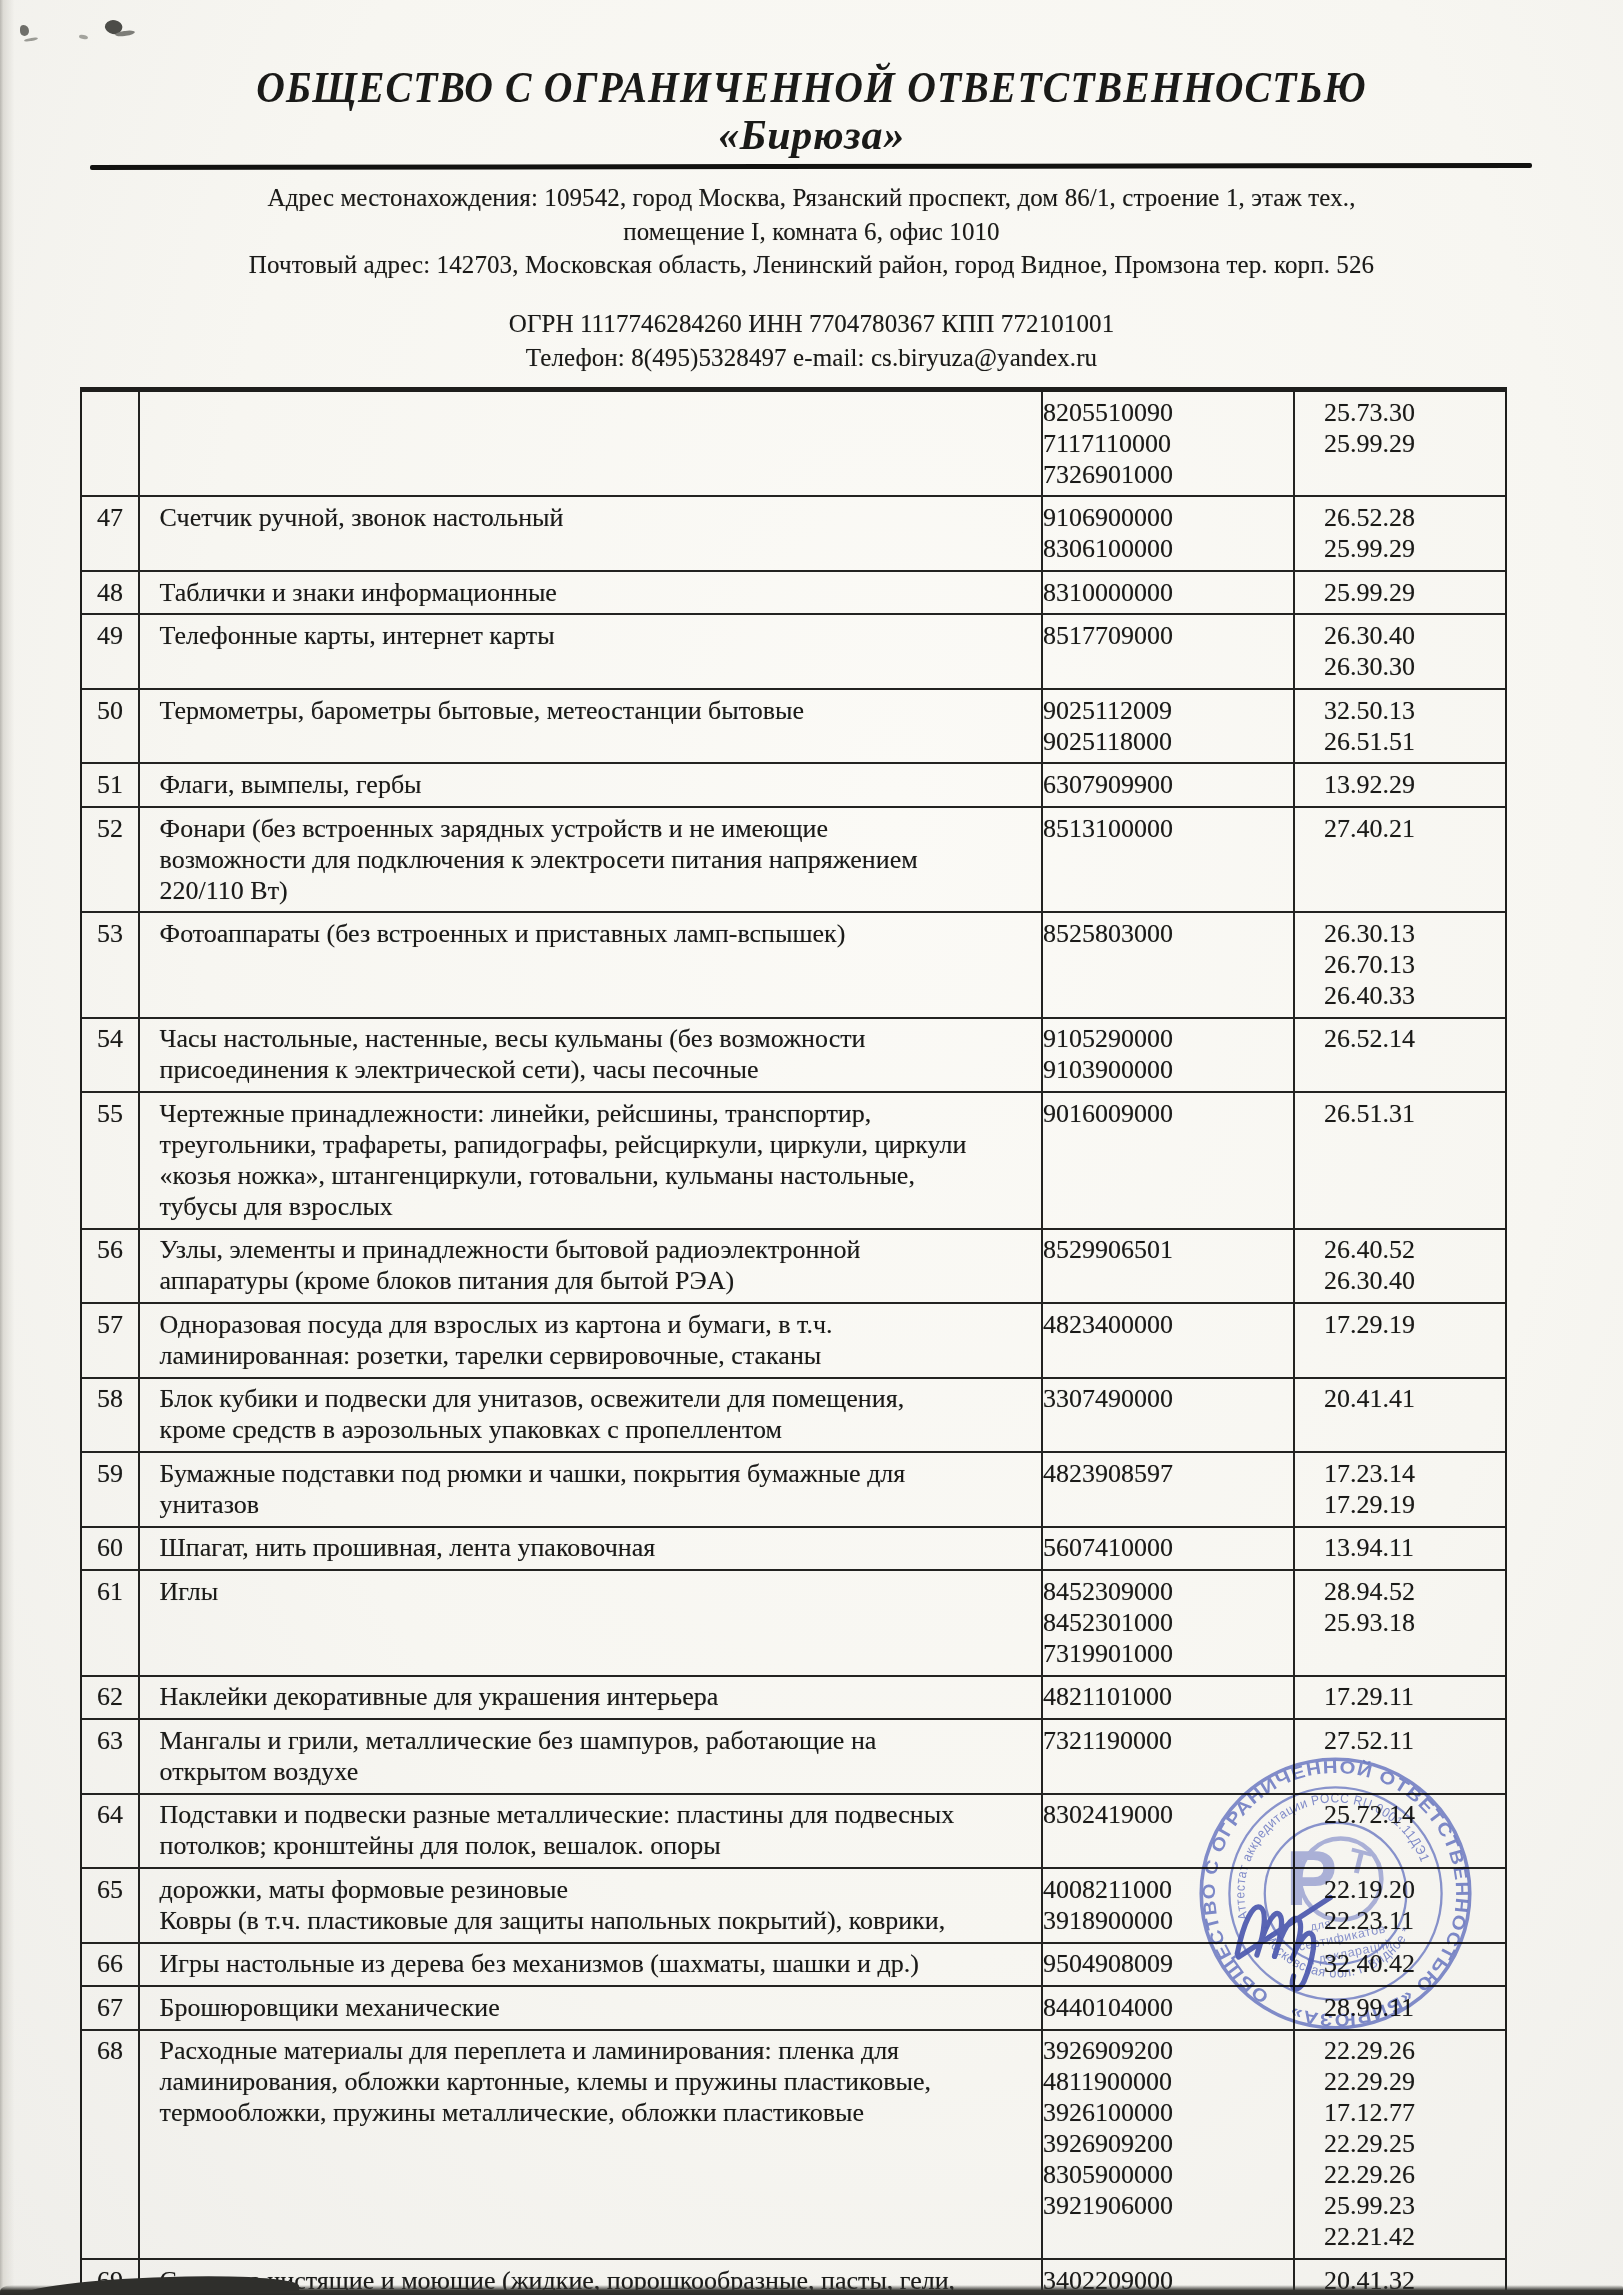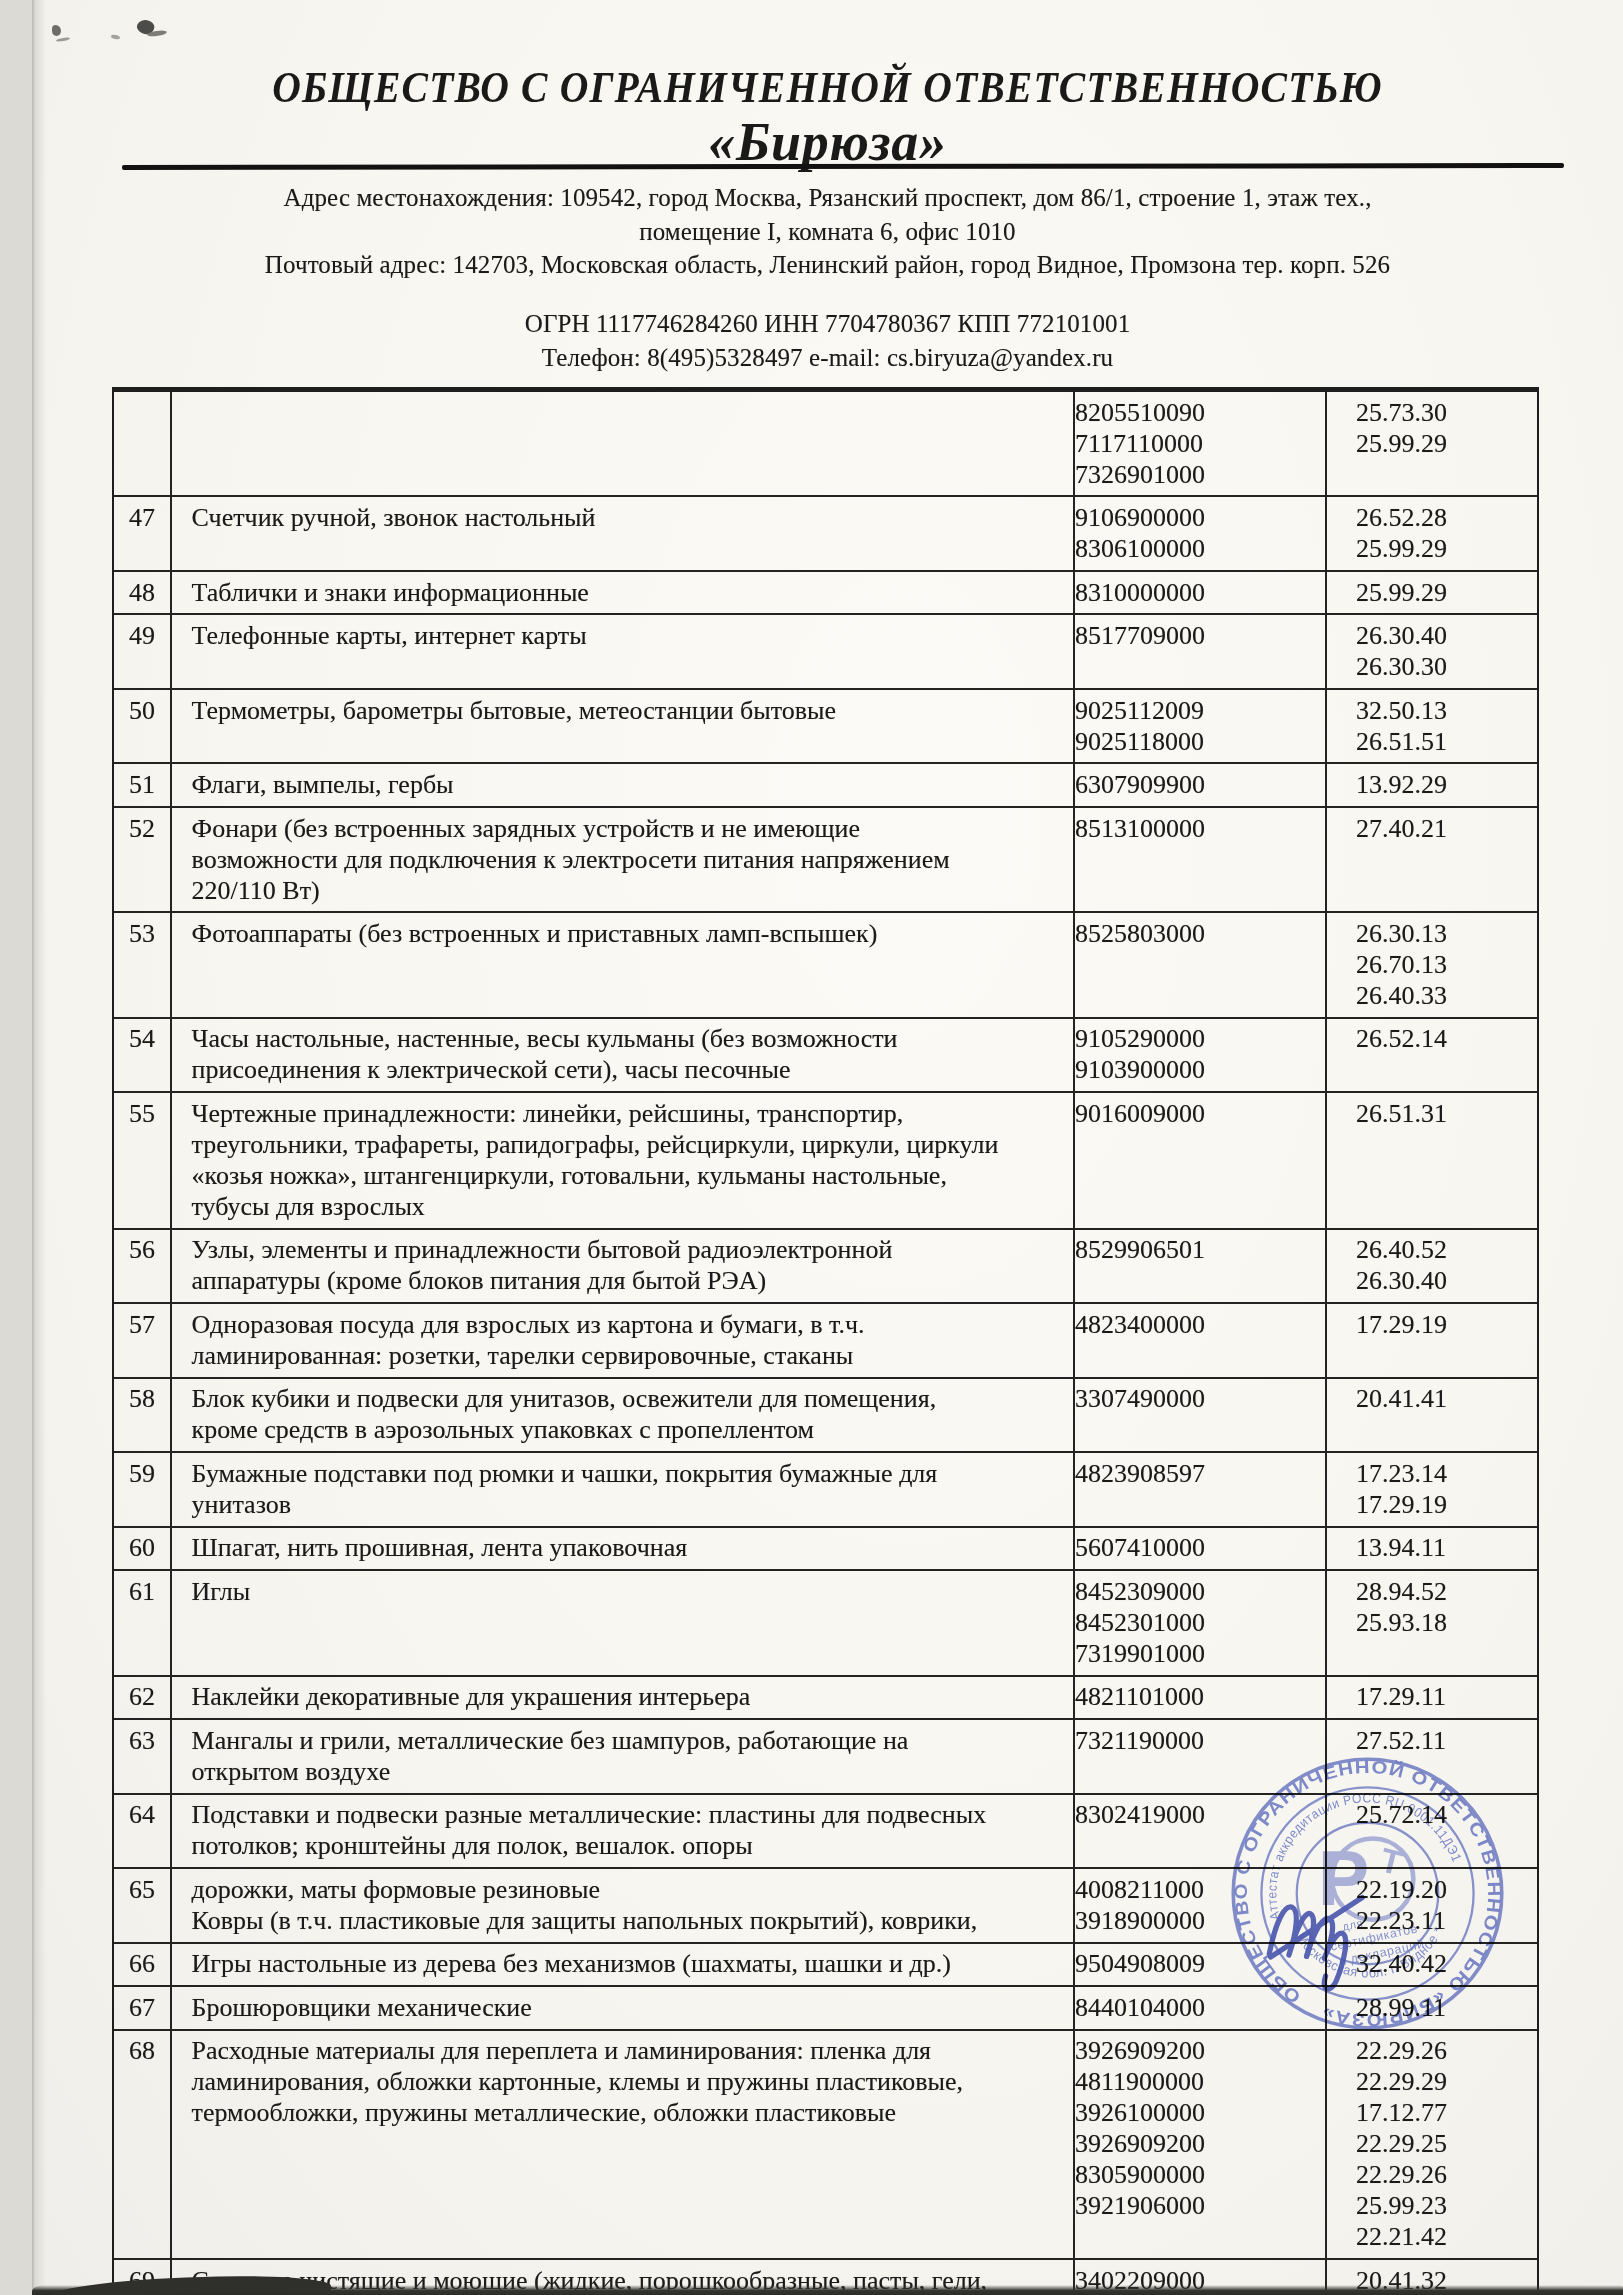--- a/index.html
+++ b/index.html
@@ -7,41 +7,40 @@
     width:1623px;height:2295px;
     background:#dcdad5;
     font-family:"Liberation Serif","DejaVu Serif",serif;
     position:relative;overflow:hidden;
   }
   .page{
     position:absolute;inset:0;
     background:
       radial-gradient(ellipse at 55% 35%, #fbfaf6 0%, #f7f6f1 55%, #efeeea 100%);
     color:#1a1a18;
-    margin-left:32px;
   }
   
   .edge-left{position:absolute;left:0;top:0;bottom:0;width:14.4px;
     background:linear-gradient(90deg,#b9b7b1 0,#dddbd5 3.3px,rgba(247,246,241,0) 14.4px);}
   .edge-bottom{position:absolute;left:0;right:0;bottom:0;height:9.8px;
     background:linear-gradient(180deg,rgba(47,47,45,0) 0,#343430 55%,#2b2b28 100%);
     border-radius:11.8px 3.9px 0 0/6.5px 2.6px;}
   .corner-curl{position:absolute;left:18.3px;bottom:1.3px;width:281px;height:17px;
     background:#2f2f2c;border-radius:60% 40% 0 0/100% 70% 0 0;transform:rotate(-1.2deg);}
   .speck{position:absolute;border-radius:50%;}
   .speck.s1{left:105px;top:19.6px;width:17px;height:14.4px;background:#4c4c48;border-radius:60% 40% 55% 45%;transform:rotate(25deg);}
   .speck.s2{left:115px;top:31px;width:19.6px;height:5.2px;background:#7d7d78;transform:rotate(-8deg);}
   .speck.s3{left:19.6px;top:25px;width:9.8px;height:11px;background:#6e6e69;border-radius:40% 60% 50% 50%;}
   .speck.s4{left:23.6px;top:38px;width:14.4px;height:3.3px;background:#9b9b95;transform:rotate(-10deg);}
   .speck.s5{left:79px;top:35px;width:9.2px;height:3.9px;background:#a3a39d;transform:rotate(12deg);}
 
   
   .head-line{position:absolute;left:0;width:100%;text-align:center;white-space:nowrap;}
   .title1{top:62px;font-size:44px;font-weight:bold;font-style:italic;letter-spacing:1.3px;transform:scaleX(.9);}
-  .title2{top:111px;font-size:54px;font-weight:bold;font-style:italic;letter-spacing:0.7px;}
+  .title2{top:111px;font-size:42px;font-weight:bold;font-style:italic;letter-spacing:0.7px;}
   .head-rule{position:absolute;left:90px;top:164px;width:1442px;height:4.6px;background:#121210;
     border-radius:2px;transform:rotate(-.08deg);}
   .addr{font-size:25px;letter-spacing:0.1px;text-shadow:0 0 0.7px rgba(26,26,24,.35);}
   .a1{top:184px;} .a2{top:218px;} .a3{top:251px;}
   .og{top:310px;} .ph{top:344px;}
 
   
   .tbl{
     position:absolute;left:80px;top:387px;width:1427px;
     border:2px solid #1e1e1c;border-top-width:5.2px;border-bottom-width:2.6px;

